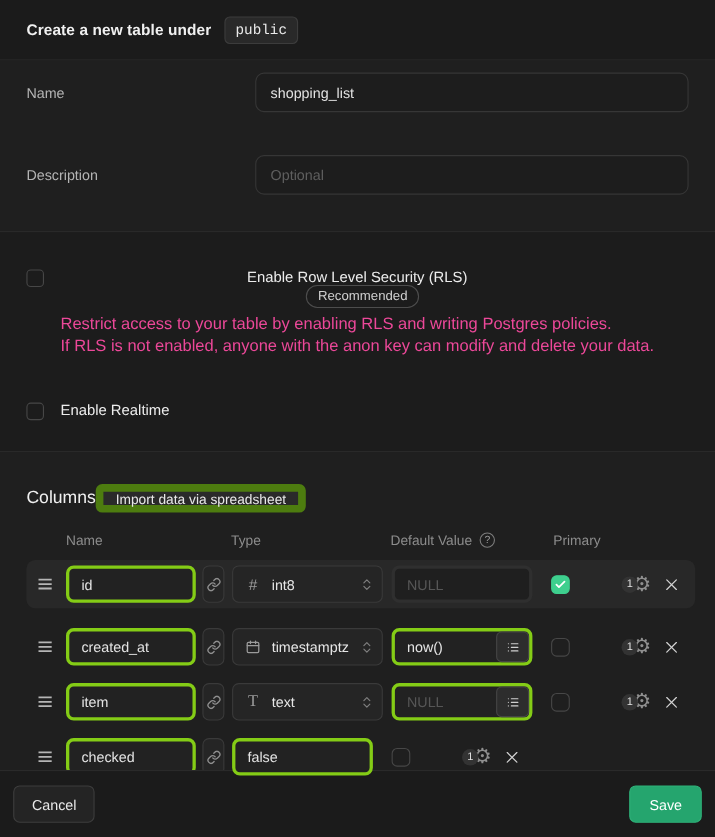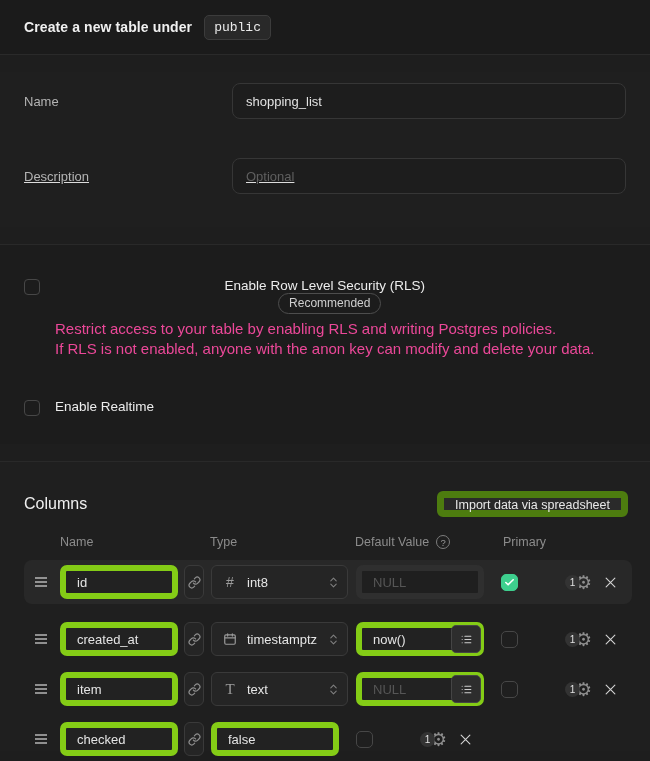--- a/index.html
+++ b/index.html
@@ -3,39 +3,39 @@
 <meta charset="utf-8">
 <style>
   * { box-sizing: border-box; margin: 0; padding: 0; }
   html, body { width: 650px; height: 761px; }
   body {
     background: #1e1e1e;
     font-family: "Liberation Sans", sans-serif;
     color: #dddddd;
     overflow: hidden;
   }
-  .dialog { width: 650px; height: 761px; display: flex; flex-direction: column; gap: 17px; }
+  .dialog { width: 650px; height: 761px; display: flex; flex-direction: column; }
 
   
   .dlg-header {
     height: 55px; flex: 0 0 55px;
     background: #1b1b1b; border-bottom: 1px solid #2a2a2a;
     display: flex; align-items: center; padding: 0 24px; gap: 12px;
   }
   .dlg-title { font-size: 14px; font-weight: 700; color: #f0f0f0; letter-spacing: .1px; }
   .schema-badge {
     font-family: "Liberation Mono", "DejaVu Sans Mono", monospace;
     font-size: 13px; color: #eaeaea; background: #292929;
     border: 1px solid #3c3c3c; border-radius: 5px; padding: 4px 9px;
   }
 
   
   .section-form { height: 155px; flex: 0 0 155px; background: #1f1f1f; padding: 11px 24px 0 24px; }
   .form-row { display: flex; align-items: center; }
-  .form-row + .form-row { margin-top: 39px; text-decoration: underline; }
+  .form-row + .form-row { margin-top: 39px; }
   .form-label { width: 208px; font-size: 13px; color: #b4b4b4; align-self: center; }
   .text-input {
     flex: 1; height: 36px; background: #1d1d1d; border: 1px solid #363636;
     border-radius: 8px; color: #e2e2e2; font-size: 13px; padding: 0 13px;
     font-family: "Liberation Sans", sans-serif; outline: none;
   }
   .text-input::placeholder { color: #5f5f5f; }
 
   
   .section-security { height: 200px; flex: 0 0 200px; background: #1c1c1c; border-top: 1px solid #292929; padding: 33px 24px 0 24px; }
@@ -50,21 +50,21 @@
   .check-title-row { display: flex; align-items: center; flex-direction: column; }
   .check-title { font-size: 13.5px; color: #ececec; }
   .pill-badge {
     margin-left: 10px; border: 1px solid #4d4d4d; border-radius: 999px;
     padding: 2px 10px 3px 10px; font-size: 12px; color: #cfcfcf;
   }
   .check-desc { font-size: 15px; color: #ec4899; line-height: 20px; margin-top: 5px; }
 
   
   .section-columns { height: 290px; flex: 0 0 290px; background: #1f1f1f; border-top: 1px solid #292929; padding-top: 28px; }
-  .columns-head { display: flex; align-items: center; justify-content: space-between; padding: 0 22px 0 24px; height: 28px; }
+  .columns-head { display: flex; align-items: center; justify-content: flex-start; padding: 0 22px 0 24px; height: 28px; }
   .columns-title { font-size: 16px; font-weight: 500; color: #f0f0f0; }
   .import-btn {
     height: 26px; padding: 0 11px; background: #2a2a2a; border: 7px solid #4d7c0f;
     border-radius: 6px; color: #e8e8e8; font-size: 12.5px; cursor: pointer;
     font-family: "Liberation Sans", sans-serif;
   }
   .cols-header { display: flex; align-items: center; padding-left: 60px; margin-top: 16px; font-size: 12.5px; color: #8c8c8c; height: 16px; }
   .h-name { width: 150px; } .h-type { width: 145px; }
   .h-default { width: 148px; display: flex; align-items: center; gap: 7px; }
   .help-icon {
@@ -72,21 +72,21 @@
     font-size: 9.5px; color: #9a9a9a; display: inline-flex; align-items: center; justify-content: center;
   }
   .rows-wrap { margin-top: 10px; }
   .col-row {
     display: flex; align-items: center; height: 42px;
     margin: 0 18px 8px 24px; padding: 4px 10px; border-radius: 8px;
   }
   .col-row.highlight { background: #282828; height: 44px; margin-bottom: 14px; }
   .drag-handle { width: 14px; margin-right: 12px; color: #b5b5b5; cursor: grab; display: flex; }
   .row-input {
-    width: 118px; height: 34px; background: #222222; border: 6px solid #84cc16;
+    width: 118px; height: 34px; background: #222222; border: 3px solid #84cc16;
     border-radius: 7px; color: #e4e4e4; font-size: 13px; padding: 0 11px;
     font-family: "Liberation Sans", sans-serif; outline: none; margin-right: 6px;
   }
   .row-input::placeholder { color: #565656; }
   .link-btn {
     width: 20px; height: 34px; border: 1px solid #3a3a3a; border-radius: 6px;
     background: #252525; display: flex; align-items: center; justify-content: center;
     color: #8f8f8f; margin-right: 7px; cursor: pointer; flex: 0 0 20px;
   }
   .type-select {

